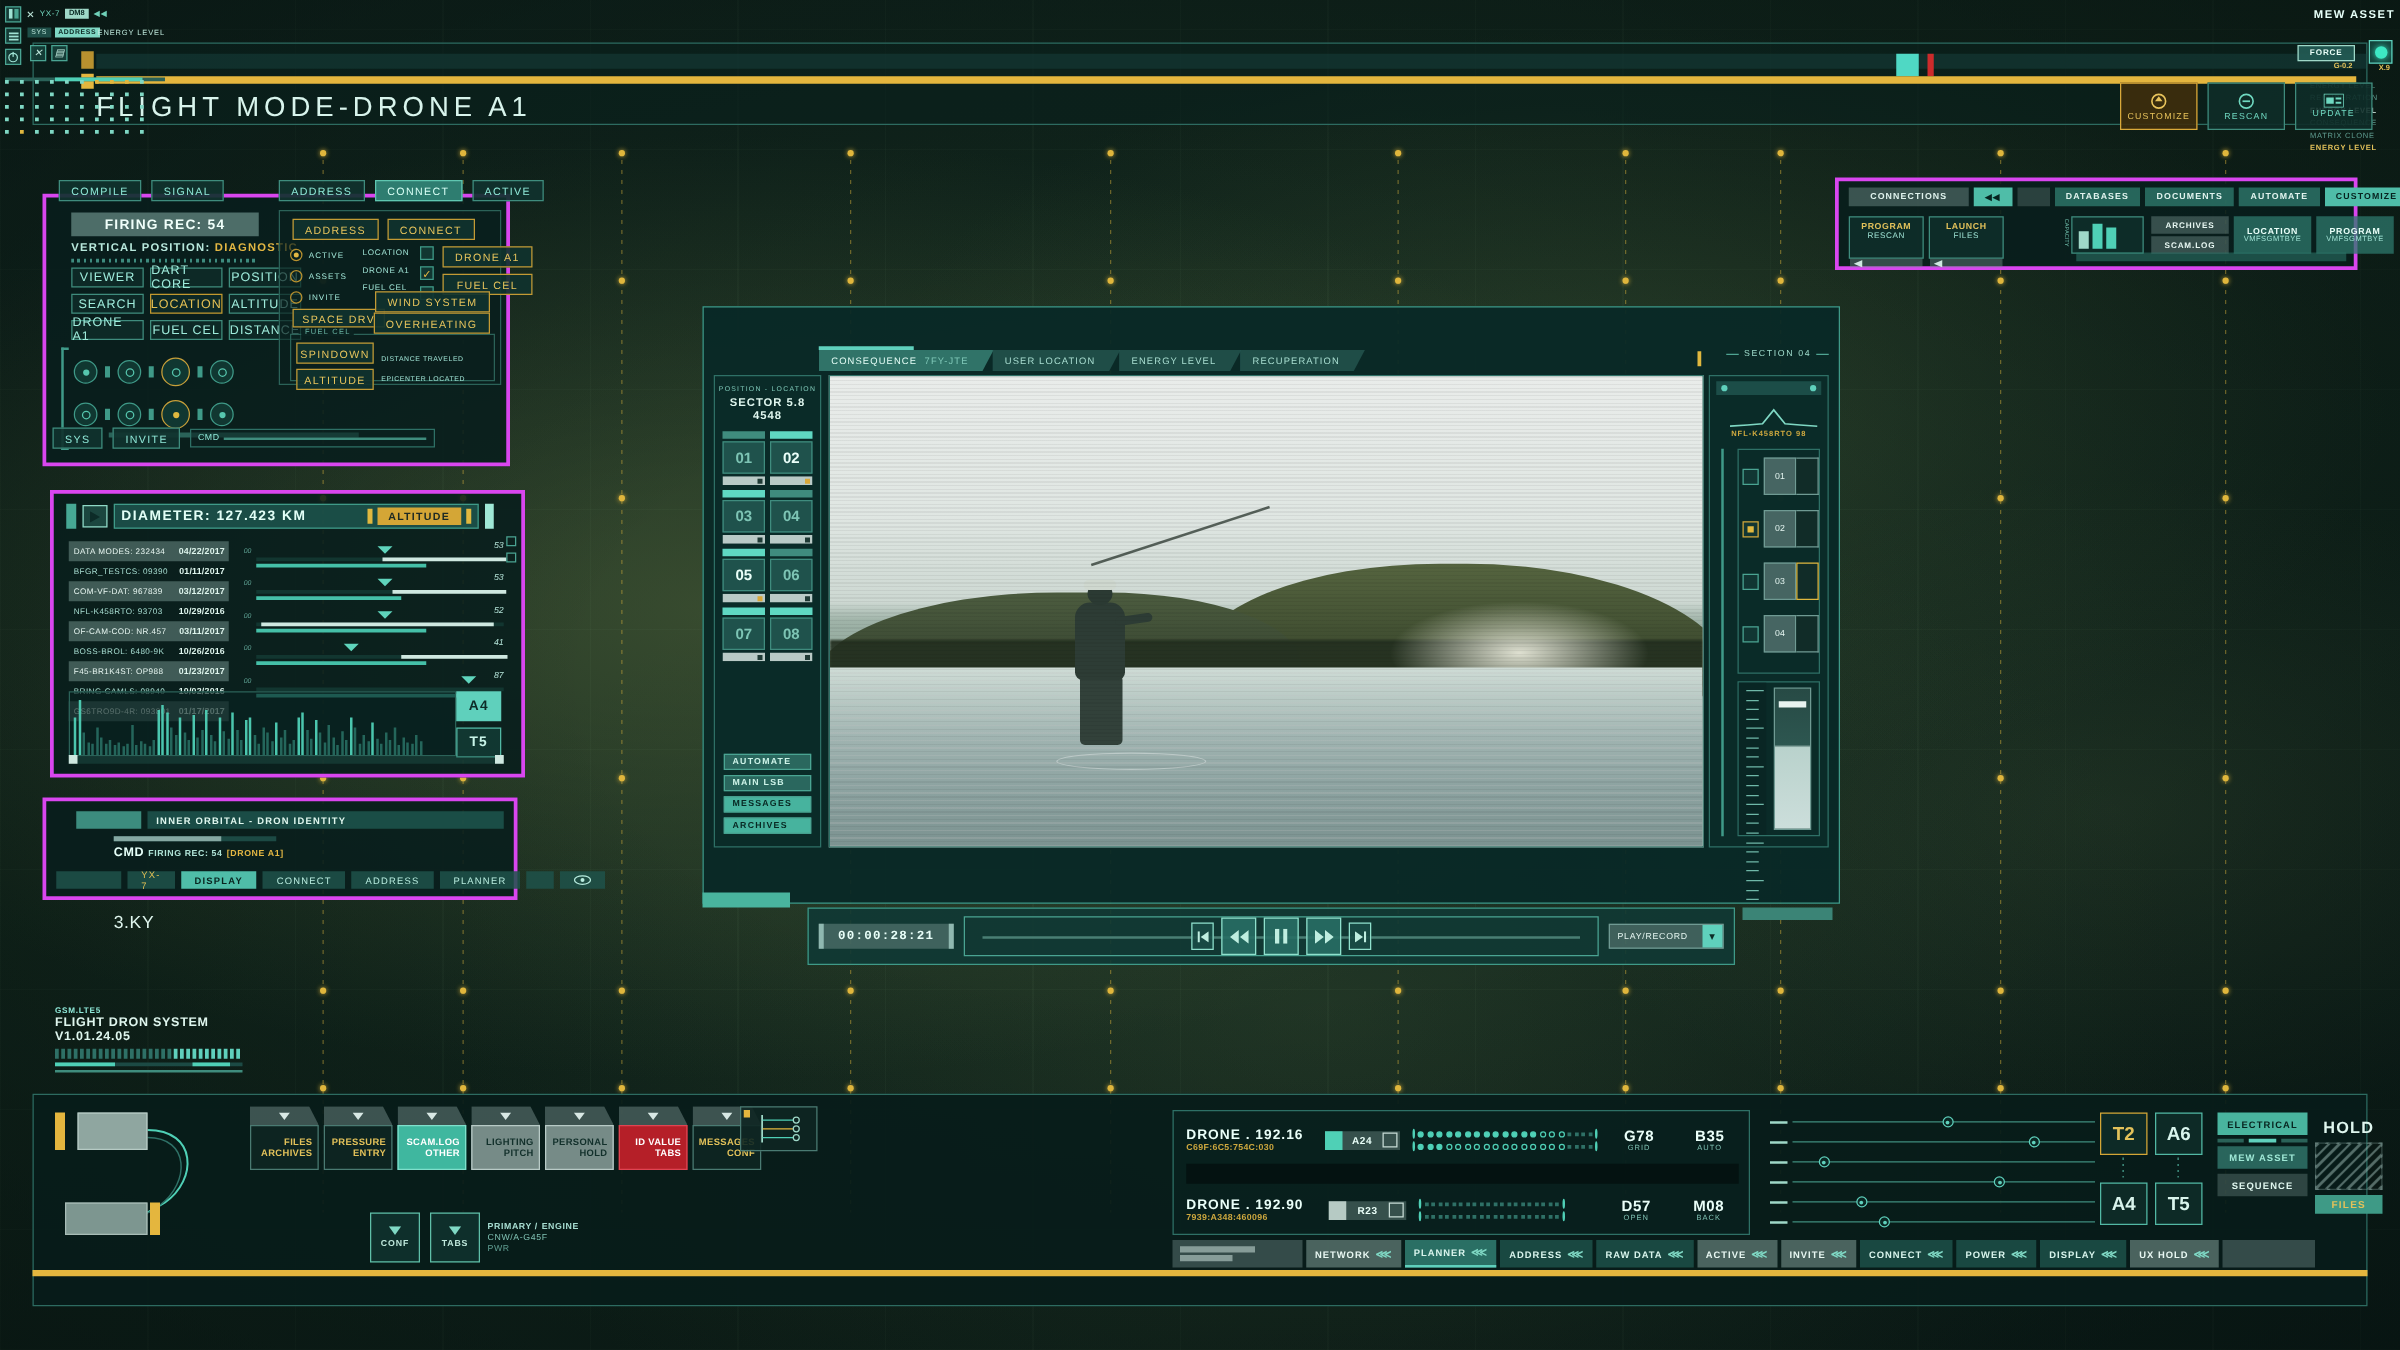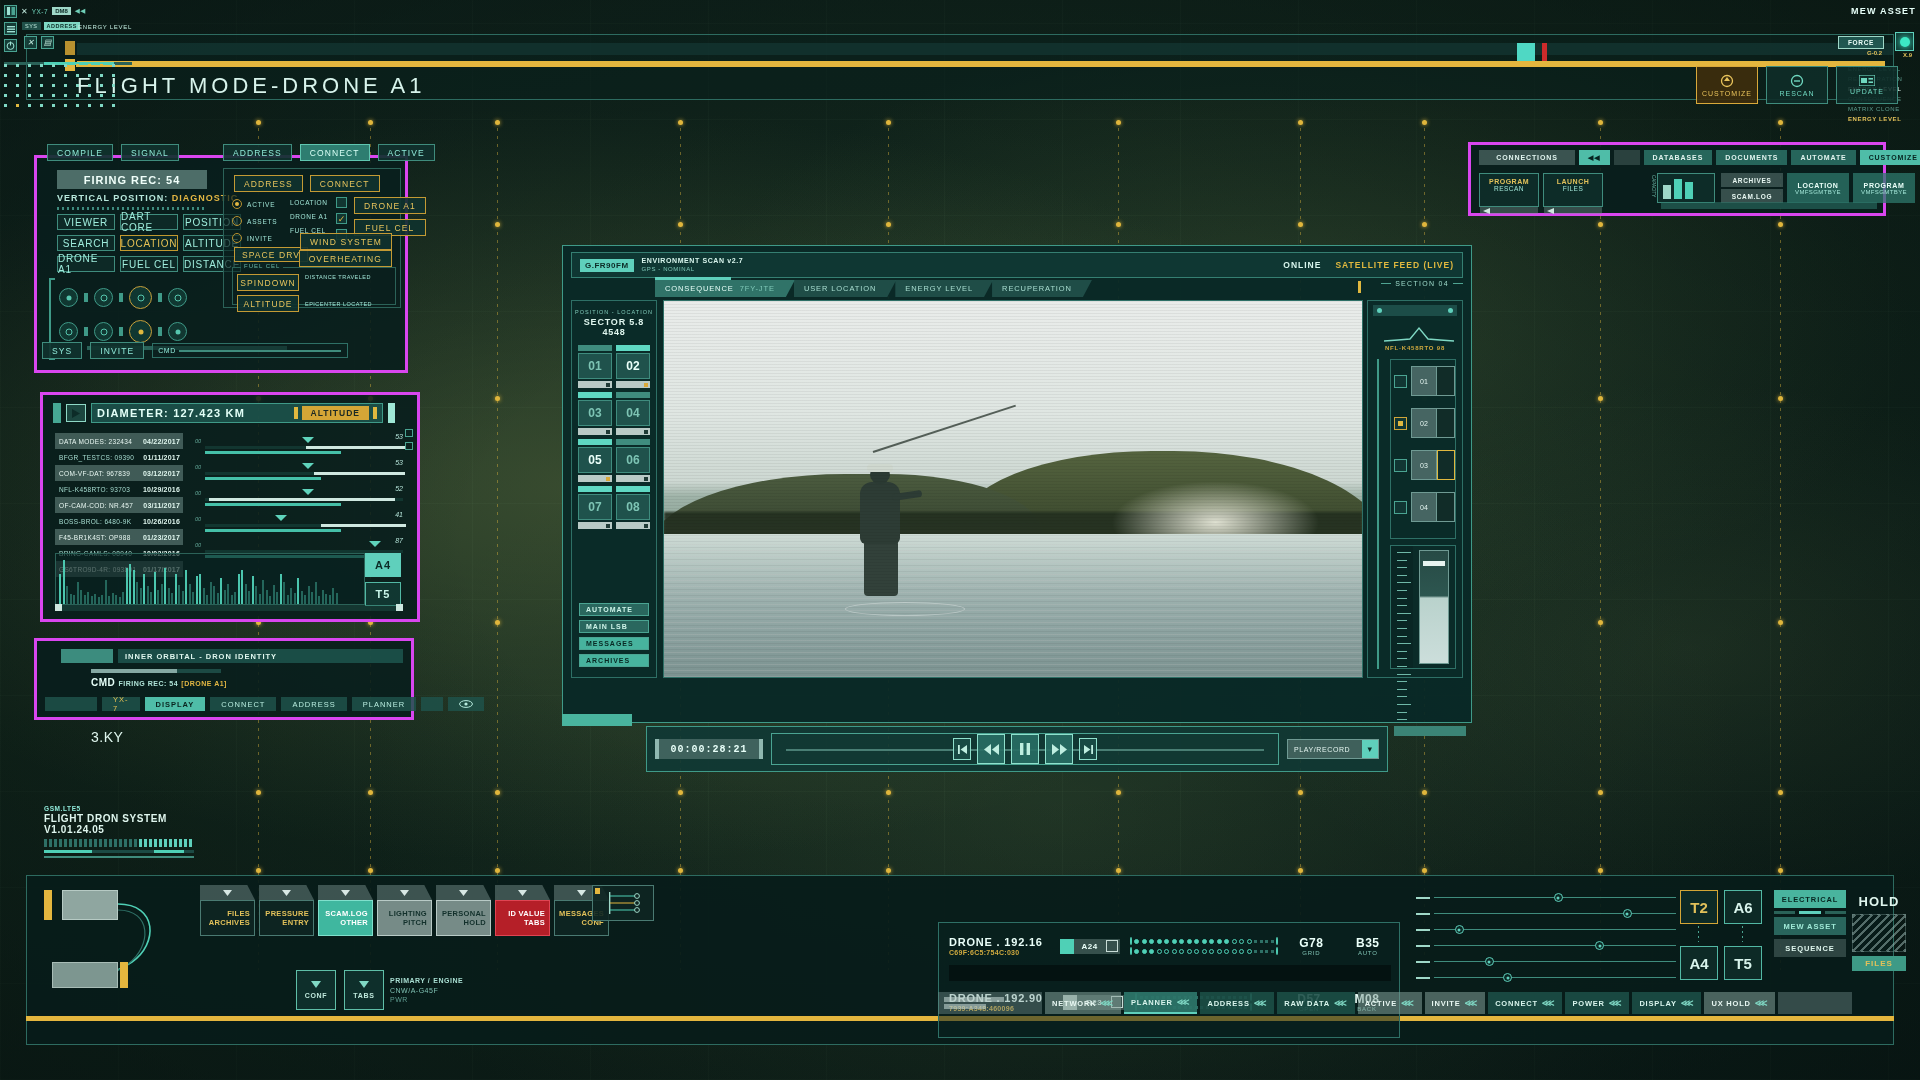--- a/index.html
+++ b/index.html
@@ -433,21 +433,21 @@
   .ct { width:40px; height:40px; border:1px solid #5fbfa8; background:rgba(16,50,46,0.9);
         display:flex; flex-direction:column; align-items:center; justify-content:center; gap:4px; }
   .ct .lbl { font-size:7px; letter-spacing:0.7px; color:#bfe8dc; font-weight:bold; }
   .primary { position:absolute; left:390px; top:975px; }
   .primary .p1 { font-size:9px; letter-spacing:0.5px; color:#dff6ee; font-weight:bold; }
   .primary .p1 span { font-size:7px; color:#a8ded2; }
   .primary .p2 { font-size:7px; letter-spacing:0.5px; color:#7fc0b2; margin-top:2px; }
   .primary .p3 { font-size:7px; letter-spacing:0.5px; color:#5f9c90; margin-top:2px; }
 
   
-  .dronebox { position:absolute; left:938px; top:922px; width:462px; height:116px;
+  .dronebox { position:absolute; left:938px; top:888px; width:462px; height:100px;
               border:1px solid #2e7066; background:rgba(10,34,32,0.55); }
   .drow2 { position:absolute; left:10px; right:8px; height:34px; display:flex; align-items:center; gap:10px; }
   .drow2.one { top:6px; } .drow2.two { top:62px; }
   .dsep { position:absolute; left:10px; right:8px; top:42px; height:16px; background:rgba(4,16,15,0.85); }
   .dname { width:104px; }
   .dname .a { font-size:11px; letter-spacing:0.8px; color:#eafff9; font-weight:bold; }
   .dname .b { font-size:7px; letter-spacing:0.3px; color:#cfa93f; font-weight:bold; margin-top:1px; }
   .dchip { width:62px; height:15px; display:flex; align-items:center; background:rgba(110,140,135,0.45); }
   .dchip .fill { width:14px; height:15px; background:#4fd0b6; }
   .dchip .fill.g { background:#b6cac4; }
@@ -708,21 +708,21 @@
         <div class="cb"></div>
       </div>
       <div class="rbtns" id="tlr-side">
           <div class="chip amber">DRONE A1</div>
           <div class="chip amber">FUEL CEL</div>
         </div>
       <div class="chip amber spacedrv">SPACE DRV</div>
       <div class="fuelbox">
         <div class="cap">FUEL CEL</div>
         <div id="fuel-rows" style="position:absolute;left:4px;top:6px;">
-            <div style="display: flex; align-items: flex-start; gap: 6px; margin-bottom: 4px;">
+            <div style="display: flex; align-items: flex-end; gap: 6px; margin-bottom: 4px;">
               <div class="chip amber" style="width: 62px;">SPINDOWN</div>
               <span style="font-size: 5.5px; letter-spacing: 0.5px; color: rgb(159, 226, 212);">DISTANCE TRAVELED</span>
             </div>
             <div style="display: flex; align-items: center; gap: 6px; margin-bottom: 4px;">
               <div class="chip amber" style="width: 62px;">ALTITUDE</div>
               <span style="font-size: 5.5px; letter-spacing: 0.5px; color: rgb(159, 226, 212);">EPICENTER LOCATED</span>
             </div>
           </div>
       </div>
     <div class="chip amber" style="position: absolute; right: 8px; top: 64px;">WIND SYSTEM</div>
@@ -1001,31 +1001,20 @@
         <i class="lit"></i>
       </div>
     <div class="b1">
       <i style="left:0;width:48px;"></i>
       <i style="left:110px;width:30px;"></i>
     </div>
     <div class="b2"></div>
   </div>
 
   <div class="panel vid">
-    <div class="vid-head">
-      <div class="vid-code">G.FR90FM</div>
-      <div class="vid-sub">
-        <div class="l1">ENVIRONMENT SCAN v2.7</div>
-        <div class="l2">GPS - NOMINAL</div>
-      </div>
-      <div class="vid-status">
-        <span class="on">ONLINE</span>
-        <span class="feed">SATELLITE FEED (LIVE)</span>
-      </div>
-    </div>
     <div class="vtab-line"></div>
     <div class="vid-tabs" id="vid-tabs">
         <div class="vtab active">
           <span>CONSEQUENCE</span>
           <span class="dim">7FY-JTE</span>
         </div>
         <div class="vtab">
           <span>USER LOCATION</span>
         </div>
         <div class="vtab">

